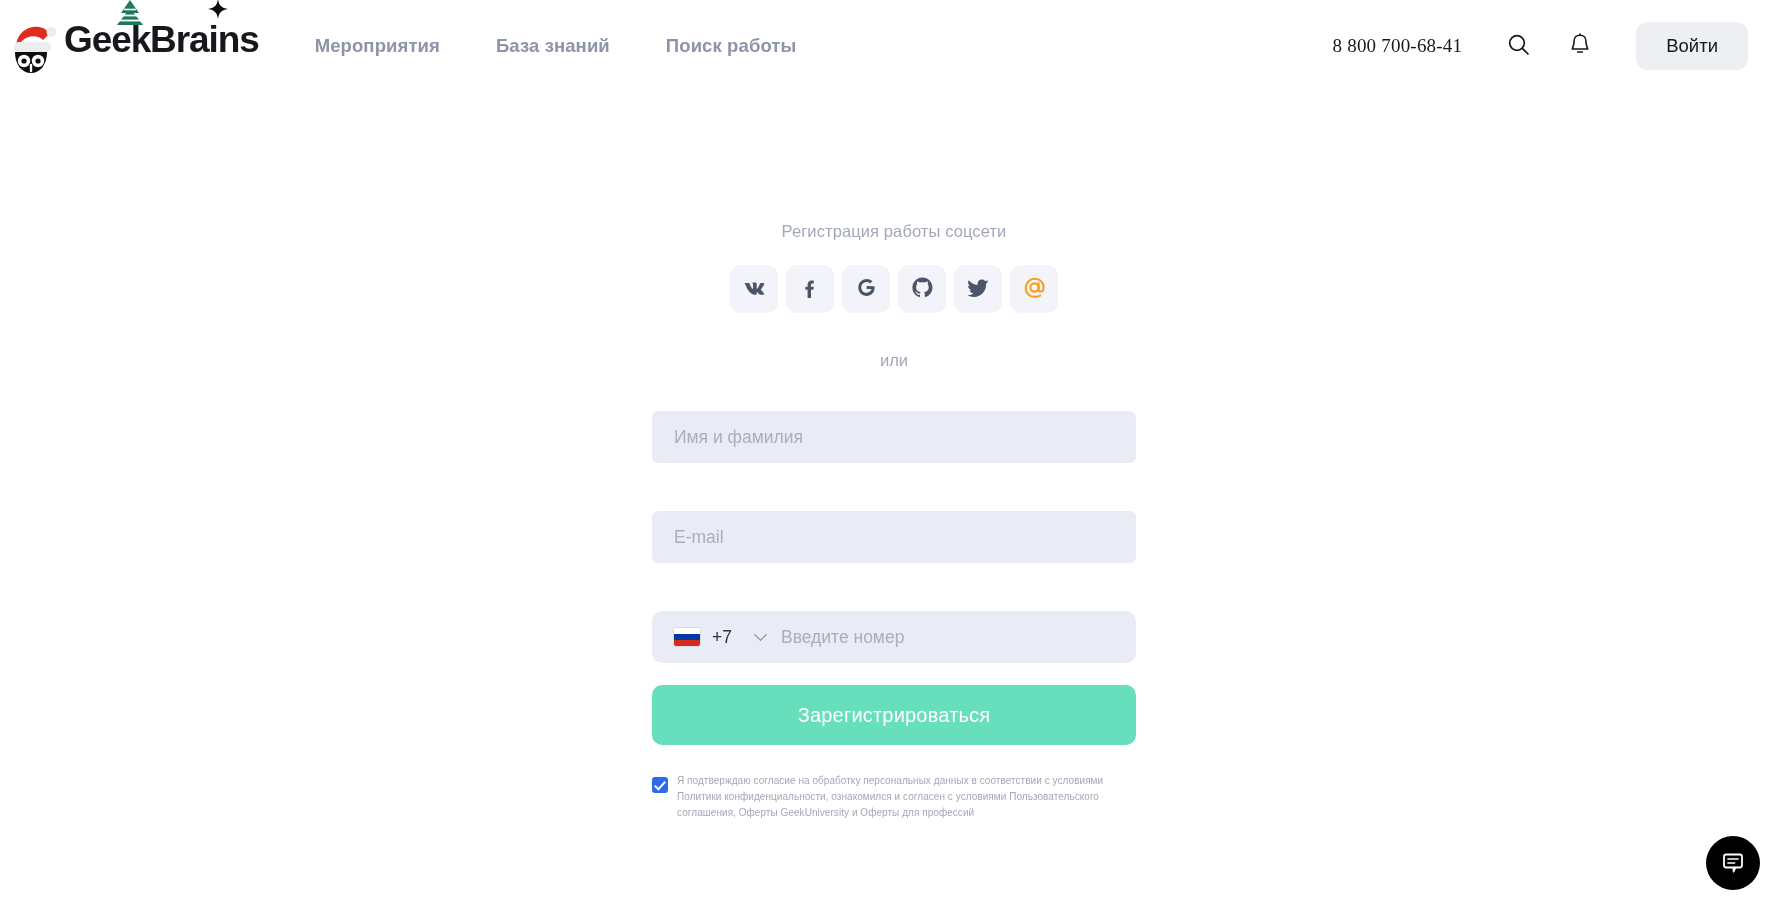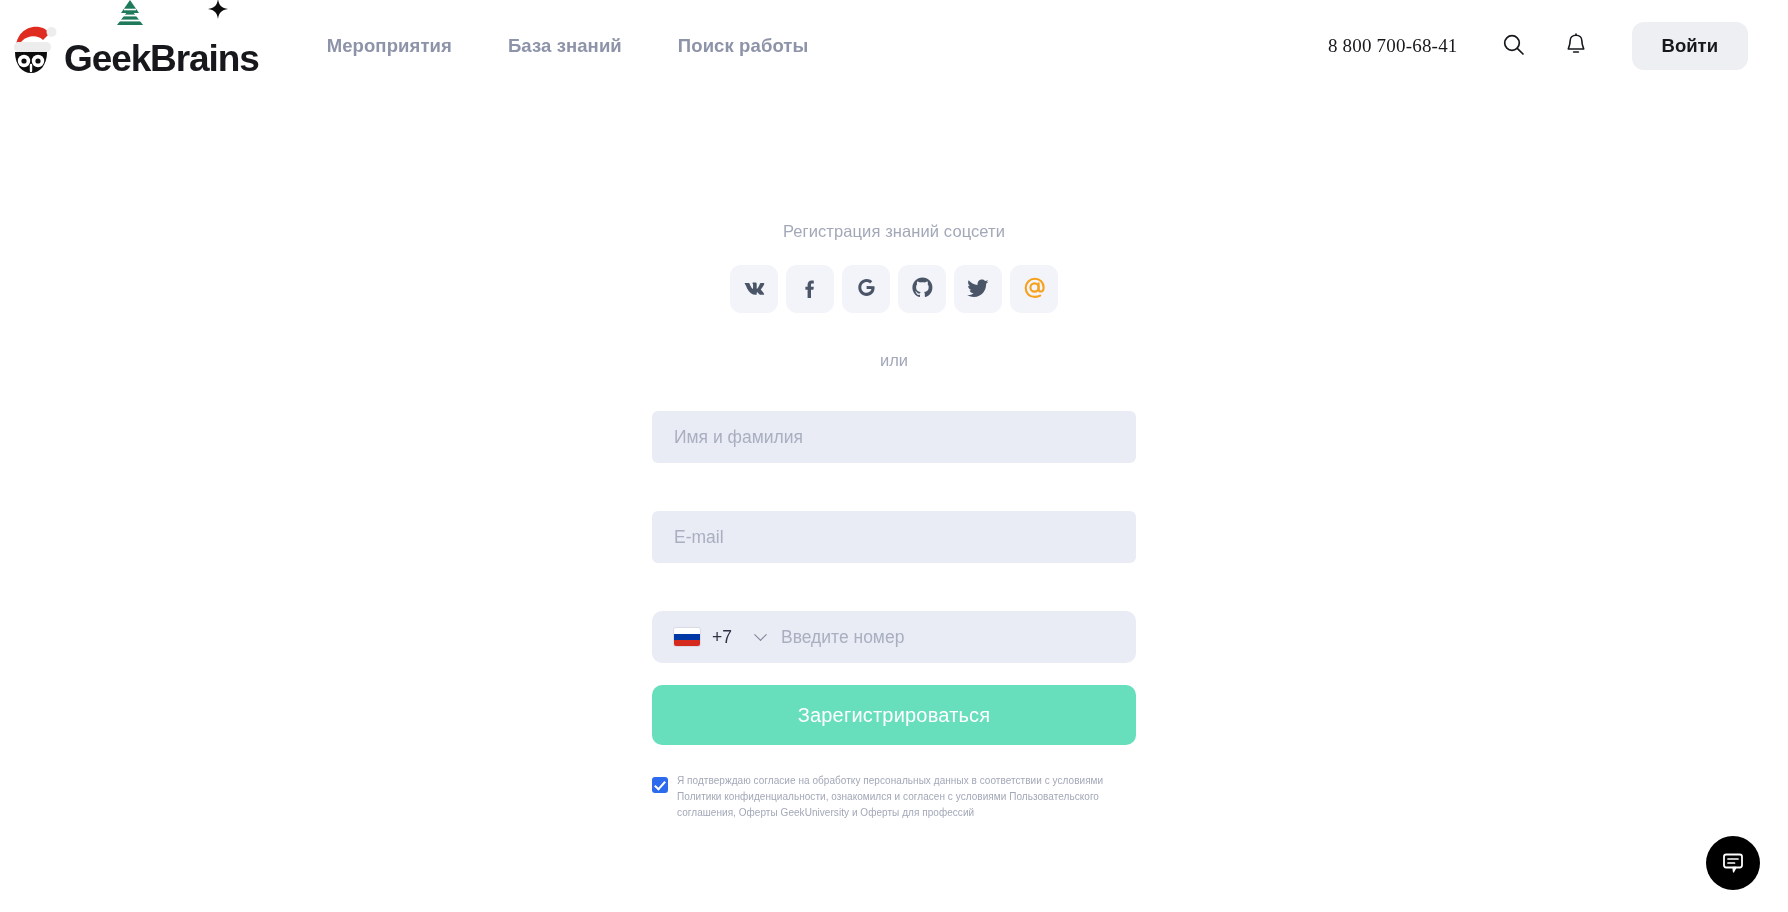--- a/index.html
+++ b/index.html
@@ -26,23 +26,23 @@
     align-items: center;
     padding: 0 40px 0 10px;
     background: #FFFFFF;
     position: relative;
     z-index: 20;
   }
 
   
   .logo {
     display: flex;
-    align-items: flex-end;
+    align-items: flex-start;
     flex: 0 0 auto;
-    margin-right: 40px;
+    margin-right: 28px;
     cursor: pointer;
     position: relative;
     padding-top: 6px;
   }
   .logo-mark {
     position: relative;
     width: 58px;
     height: 56px;
     flex: 0 0 auto;
   }
@@ -121,21 +121,21 @@
     display: flex; align-items: center; justify-content: center;
     cursor: pointer;
     border-radius: 50%;
     background: transparent;
     border: none;
   }
   .icon-btn + .icon-btn { margin-left: 18px; }
   .hdr-btn {
     font-family: "Liberation Sans", sans-serif;
     font-size: 18.5px;
-    font-weight: 700;
+    font-weight: 400;
     color: #16181C;
     background: #EEEFF3;
     border: none;
     border-radius: 12px;
     padding: 14px 30px;
     cursor: pointer;
     white-space: nowrap;
     line-height: 1.1;
   }
   #login-button { margin-left: 34px; }
@@ -391,21 +391,21 @@
       </span>
     </button>
 
     <button class="hdr-btn" id="login-button">Войти</button>
   </div>
 </header>
 
 <main class="main">
   <section class="auth-card">
 
-    <div class="social-title">Регистрация знаний соцсети</div>
+    <div class="social-title">Регистрация работы соцсети</div>
 
     <div class="social-row">
 
       <button class="social-btn">
         <span>
           <svg width="25" height="25" viewBox="0 0 25 25" aria-hidden="true">
             <path d="M3.2 8.1 h3.6 c0.4 0 0.6 0.2 0.8 0.7 c0.7 2 1.8 4 2.7 4.9 c0.3 0.3 0.6 0.2 0.7-0.3 c0.1-0.9 0.1-3.4 0-4.3 c-0.1-0.6-0.4-0.8-0.8-0.9 c-0.2 0-0.2-0.2 0-0.3 c0.5-0.3 1.5-0.4 2.6-0.4 c1.4 0 1.9 0.3 1.9 1.4 v4.3 c0 0.6 0.3 0.7 0.7 0.3 c1-1.1 2-3.2 2.5-4.8 c0.2-0.5 0.4-0.7 0.9-0.7 h2.8 c0.6 0 0.8 0.3 0.6 0.9 c-0.5 1.5-2.2 4-3.1 5.2 c-0.3 0.4-0.3 0.6 0 1 c0.8 0.9 2.4 2.6 2.9 3.7 c0.3 0.6 0 1-0.6 1 h-3 c-0.6 0-0.9-0.3-1.6-1.1 c-0.7-0.8-1.3-1.5-1.7-1.5 c-0.3 0-0.4 0.2-0.4 0.9 v1.1 c0 0.4-0.2 0.6-1.3 0.6 c-3.1 0-6.1-2.2-8.3-6.3 C4.4 11.4 3.3 9.3 2.8 8.7 C2.5 8.3 2.7 8.1 3.2 8.1 Z" fill="#4A5568"></path>
           </svg>
         </span>
       </button>

